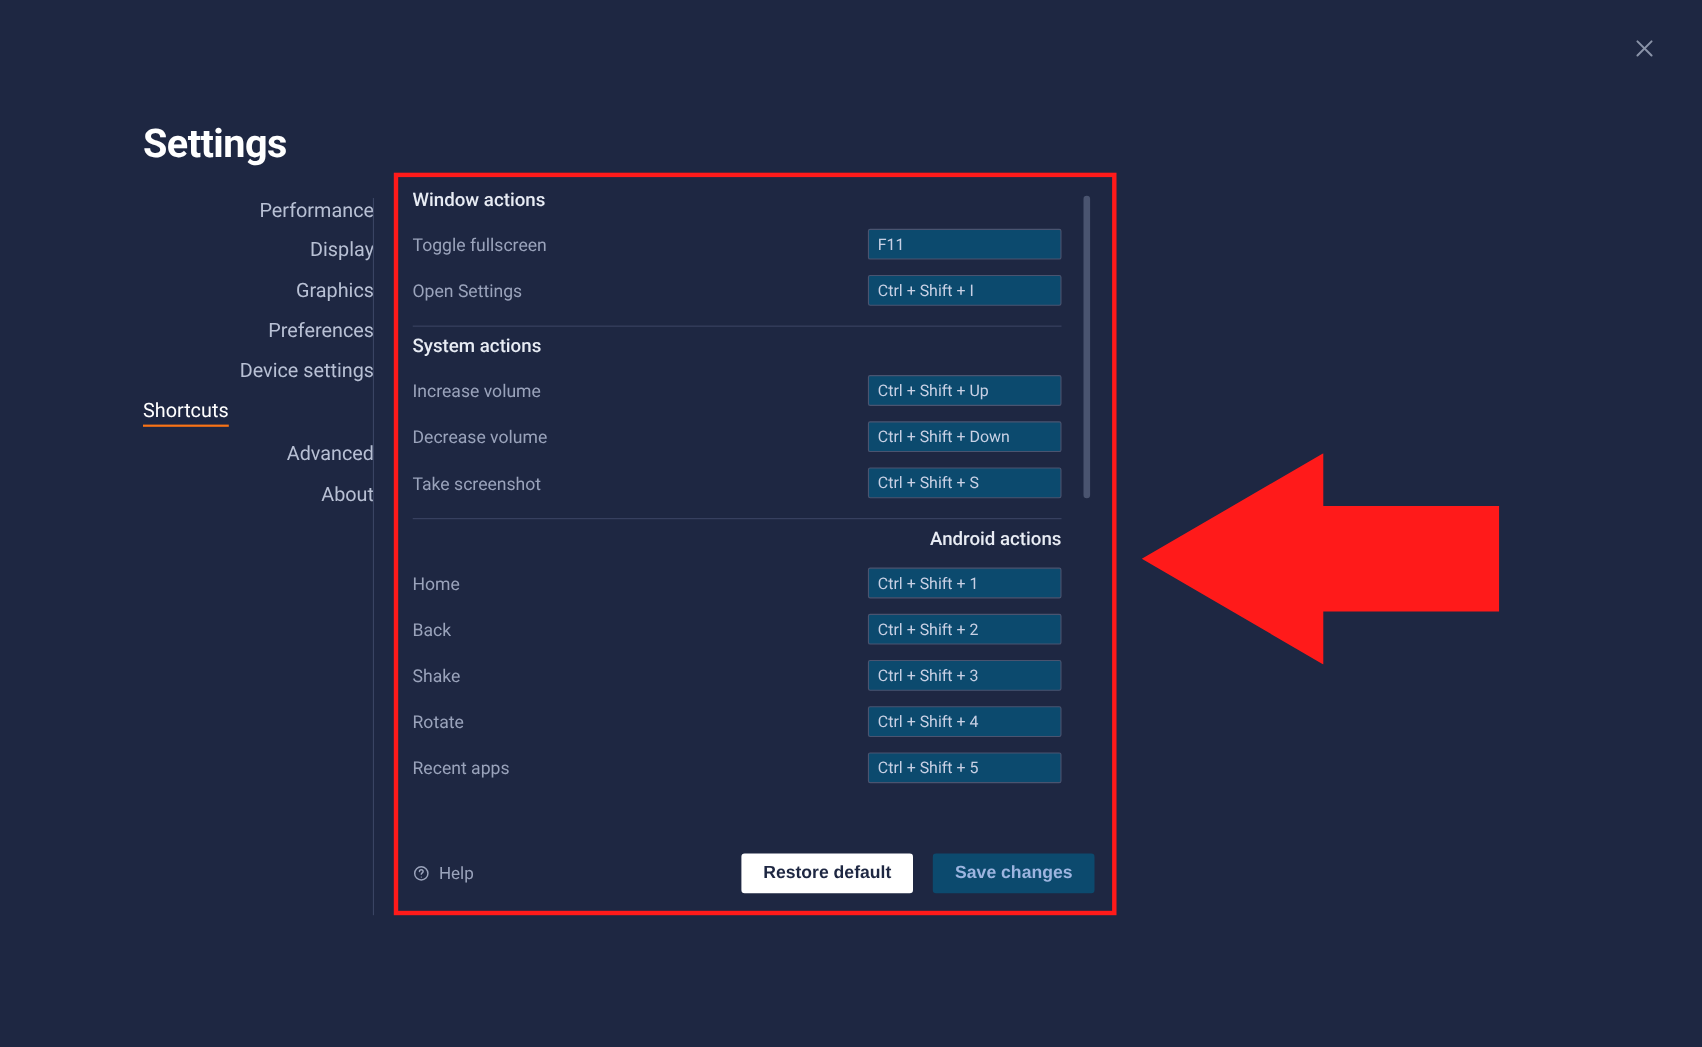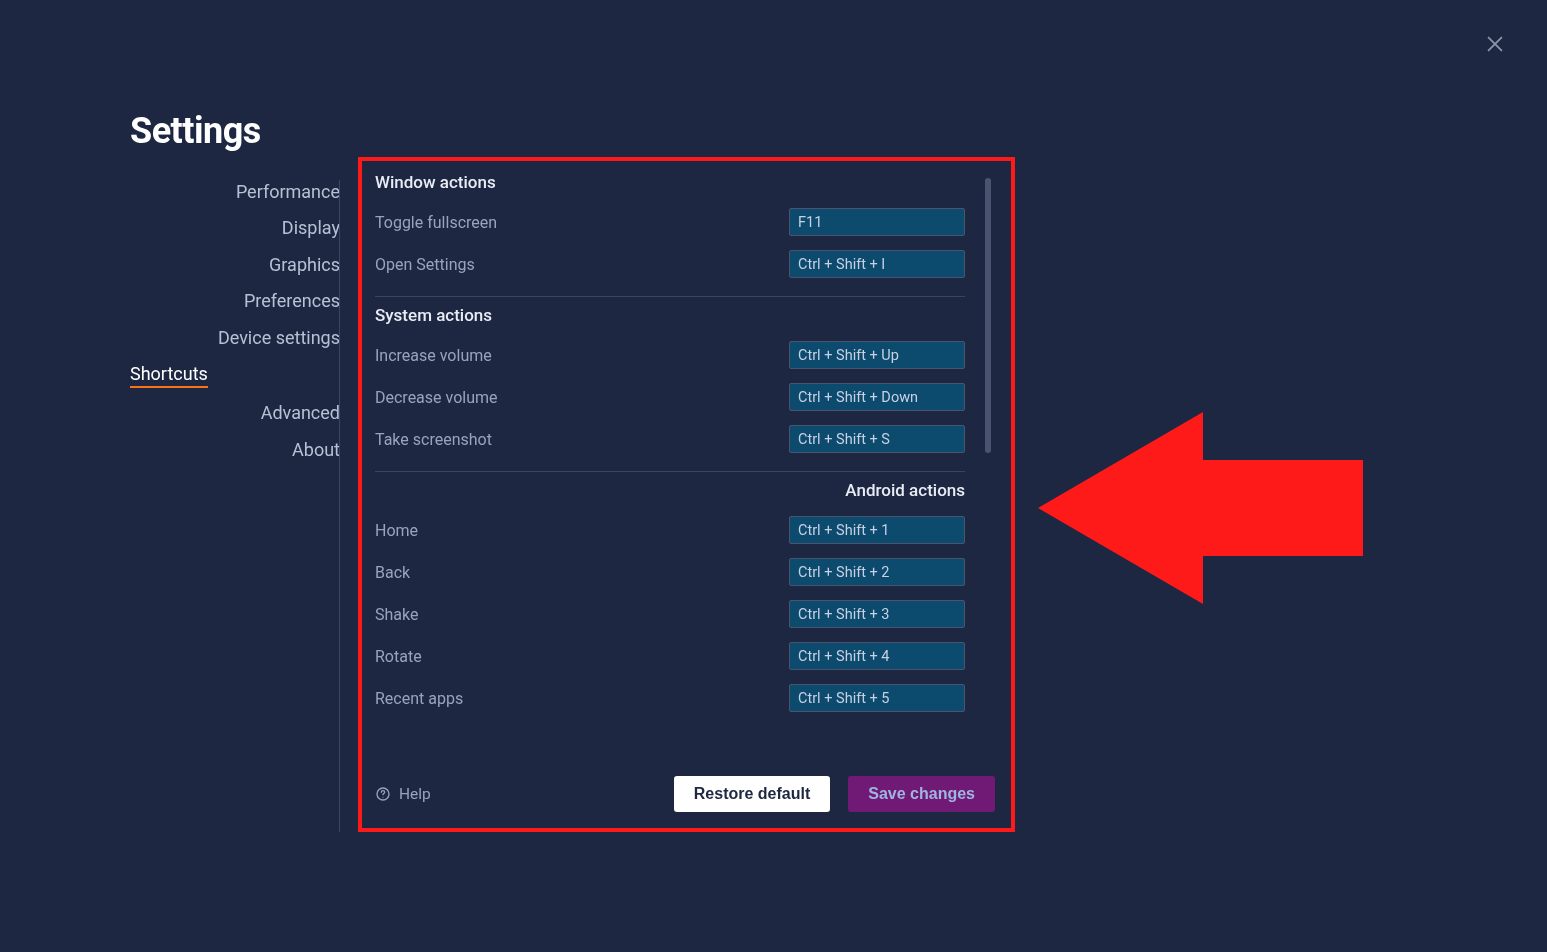--- a/index.html
+++ b/index.html
@@ -152,21 +152,21 @@
     border: none;
     cursor: pointer;
     display: flex;
     align-items: center;
   }
   .btn-default {
     background: #ffffff;
     color: #1e2742;
   }
   .btn-primary {
-    background: #701a75;
+    background: #0c4a6e;
     color: #9db5e0;
   }
   .arrow {
     position: absolute;
     top: 412px;
     left: 1038px;
     width: 325px;
     height: 192px;
     pointer-events: none;
   }

